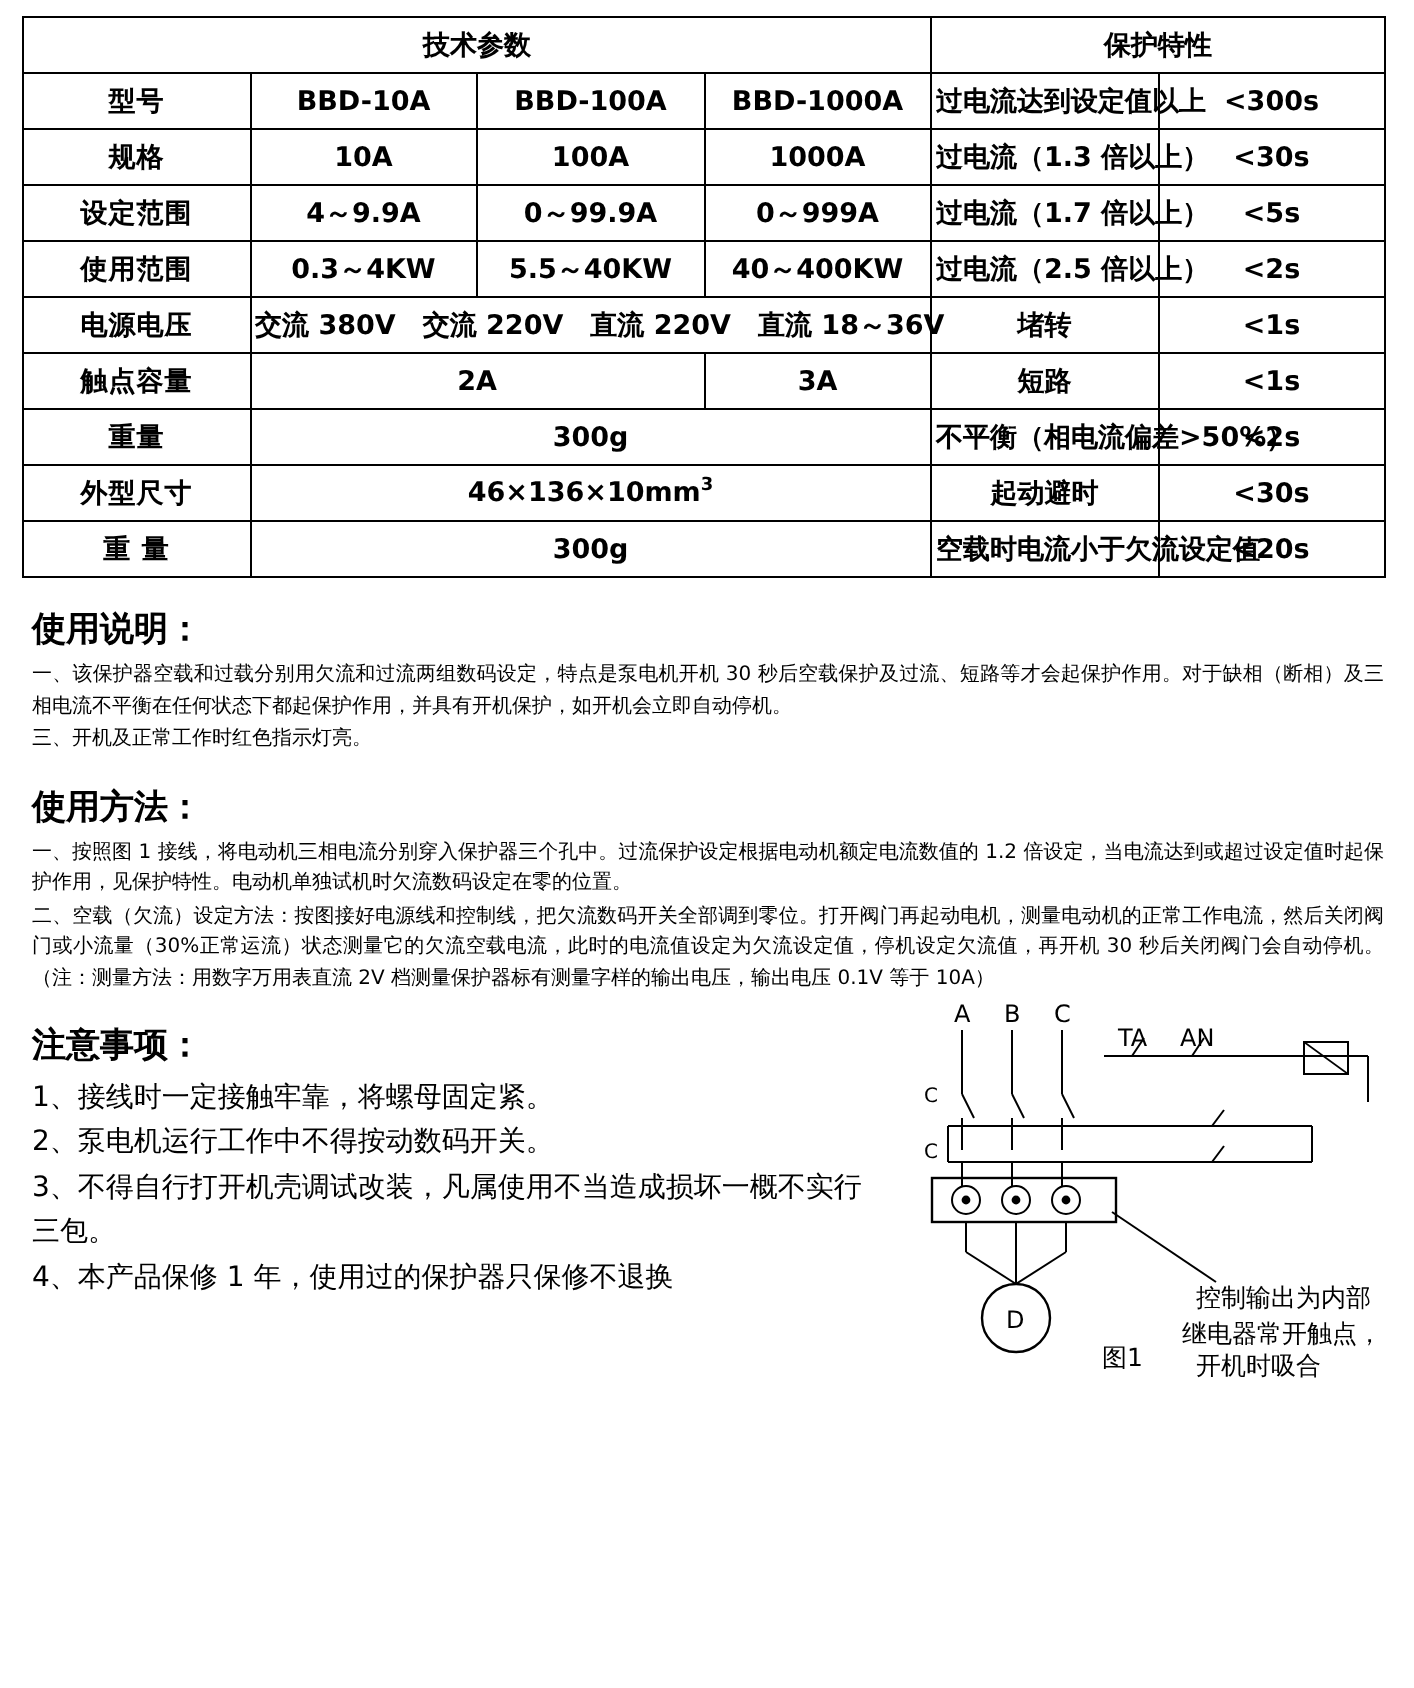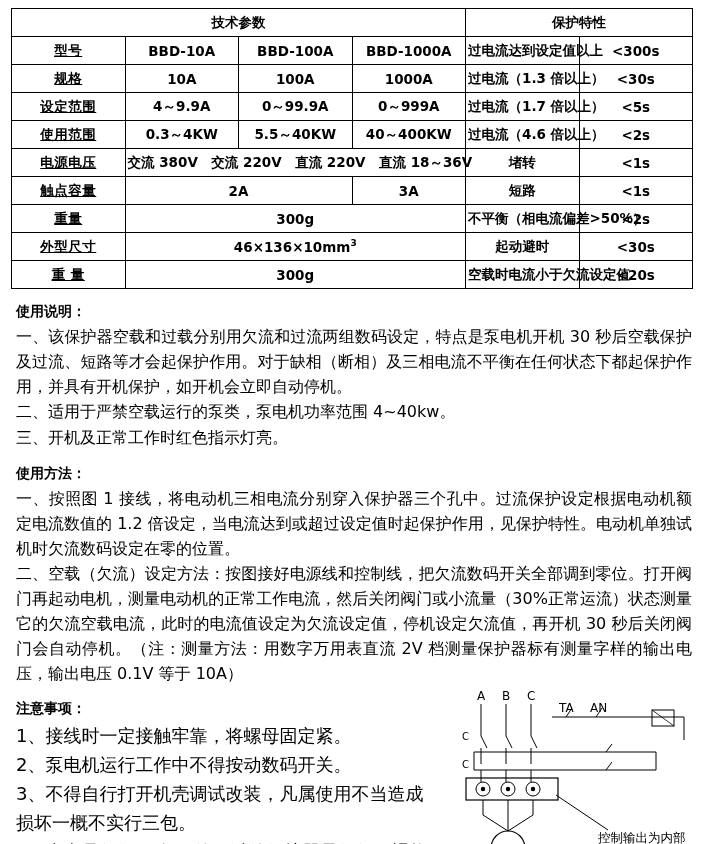--- a/index.html
+++ b/index.html
@@ -35,63 +35,62 @@
     font-size: 13.5px;
     text-align: center;
     vertical-align: middle;
     padding: 2px 2px;
     height: 23px;
     font-weight: bold;
     white-space: nowrap;
   }
   table.spec td.left-label {
     letter-spacing: 0.5px;
-    text-decoration: underline;
   }
   .hdr {
     font-size: 14px;
     font-weight: bold;
   }
   .sup {
     vertical-align: super;
     font-size: 9px;
   }
 
   
   .section {
     margin: 0 0 0 16px;
     width: 676px;
   }
   .sec-title {
     font-weight: bold;
-    font-size: 14px;
+    font-size: 17px;
     margin-top: 14px;
     margin-bottom: 4px;
   }
   p.para {
-    font-size: 16px;
+    font-size: 10px;
     line-height: 1.55;
     margin: 0 0 1px 0;
     text-align: justify;
     text-indent: 0;
   }
   p.indent {
     text-indent: 28px;
   }
 
   
   .bottom-wrap {
     position: relative;
     margin-top: 10px;
   }
   .notes {
     width: 420px;
   }
   .notes p {
-    font-size: 18px;
+    font-size: 14px;
     line-height: 1.6;
     margin: 0;
   }
 
   .diagram {
     position: absolute;
     left: 440px;
     top: -10px;
     width: 250px;
     height: 190px;
@@ -150,21 +149,21 @@
         <td>0～999A</td>
         <td>过电流（1.7 倍以上）</td>
         <td>&lt;5s</td>
       </tr>
 
       <tr>
         <td class="left-label">使用范围</td>
         <td>0.3～4KW</td>
         <td>5.5～40KW</td>
         <td>40～400KW</td>
-        <td>过电流（4.6 倍以上）</td>
+        <td>过电流（2.5 倍以上）</td>
         <td>&lt;2s</td>
       </tr>
 
       <tr>
         <td class="left-label">电源电压</td>
         <td colspan="3">交流 380V　交流 220V　直流 220V　直流 18～36V</td>
         <td>堵转</td>
         <td>&lt;1s</td>
       </tr>
 
@@ -196,21 +195,20 @@
         <td colspan="3">300g</td>
         <td>空载时电流小于欠流设定值</td>
         <td>&lt;20s</td>
       </tr>
     </tbody>
   </table>
 
   <div class="section">
     <div class="sec-title">使用说明：</div>
     <p class="para">一、该保护器空载和过载分别用欠流和过流两组数码设定，特点是泵电机开机 30 秒后空载保护及过流、短路等才会起保护作用。对于缺相（断相）及三相电流不平衡在任何状态下都起保护作用，并具有开机保护，如开机会立即自动停机。</p>
-    <p class="para">二、适用于严禁空载运行的泵类，泵电机功率范围 4~40kw。</p>
     <p class="para">三、开机及正常工作时红色指示灯亮。</p>
   </div>
 
   <div class="section">
     <div class="sec-title">使用方法：</div>
     <p class="para">一、按照图 1 接线，将电动机三相电流分别穿入保护器三个孔中。过流保护设定根据电动机额定电流数值的 1.2 倍设定，当电流达到或超过设定值时起保护作用，见保护特性。电动机单独试机时欠流数码设定在零的位置。</p>
     <p class="para">二、空载（欠流）设定方法：按图接好电源线和控制线，把欠流数码开关全部调到零位。打开阀门再起动电机，测量电动机的正常工作电流，然后关闭阀门或小流量（30%正常运流）状态测量它的欠流空载电流，此时的电流值设定为欠流设定值，停机设定欠流值，再开机 30 秒后关闭阀门会自动停机。（注：测量方法：用数字万用表直流 2V 档测量保护器标有测量字样的输出电压，输出电压 0.1V 等于 10A）</p>
   </div>
 
   <div class="section bottom-wrap">

